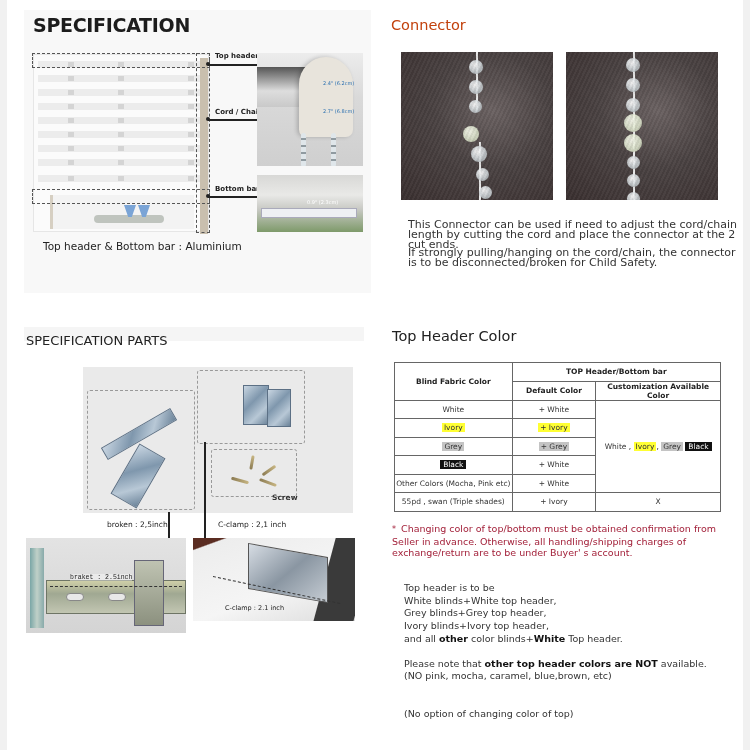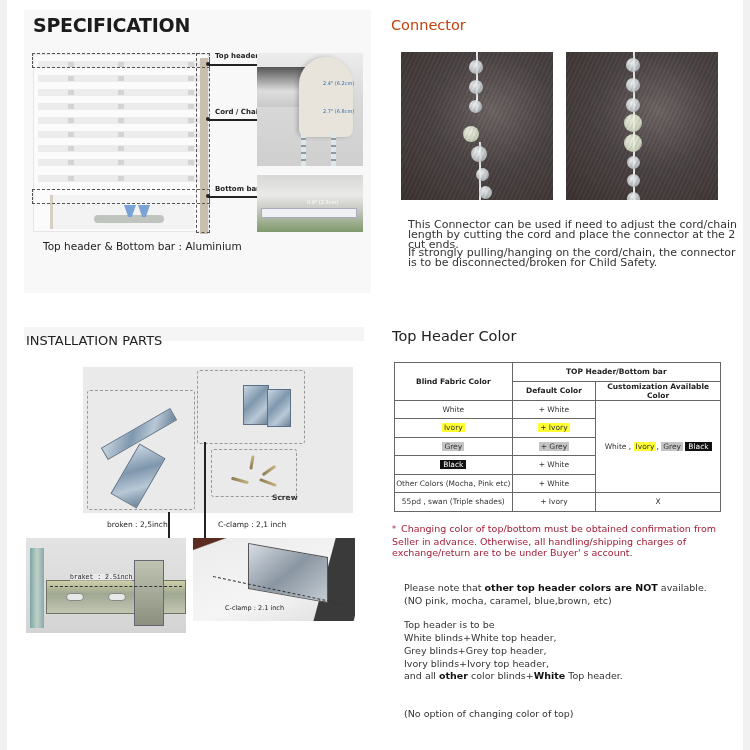--- a/index.html
+++ b/index.html
@@ -207,21 +207,21 @@
   <div class="bead conn" style="left:58px;top:82px;width:18px;height:18px"></div>
   <div class="bead" style="left:61px;top:104px;width:13px;height:13px"></div>
   <div class="bead" style="left:61px;top:122px;width:13px;height:13px"></div>
   <div class="bead" style="left:61px;top:140px;width:13px;height:13px"></div>
 </div>
 
 <div class="conn-text" style="top:220px">This Connector can be used if need to adjust the cord/chain length by cutting the cord and place the connector at the 2 cut ends.</div>
 <div class="conn-text" style="top:248px">If strongly pulling/hanging on the cord/chain, the connector is to be disconnected/broken for Child Safety.</div>
 
 <div class="inst-band"></div>
-<div class="inst-title">INSTALLATION PARTS</div>
+<div class="inst-title">SPECIFICATION PARTS</div>
 
 <div class="parts-photo">
   <div class="dashed" style="left:4px;top:23px;width:108px;height:120px"></div>
   <div class="bracket" style="left:16px;top:60px;width:80px;height:14px;transform:rotate(-30deg)"></div>
   <div class="bracket" style="left:40px;top:80px;width:30px;height:58px;transform:rotate(30deg)"></div>
   <div class="dashed" style="left:114px;top:3px;width:108px;height:74px"></div>
   <div class="bracket" style="left:160px;top:18px;width:26px;height:40px"></div>
   <div class="bracket" style="left:184px;top:22px;width:24px;height:38px"></div>
   <div class="dashed" style="left:128px;top:82px;width:86px;height:48px"></div>
   <div class="screw" style="left:162px;top:94px;width:14px;transform:rotate(-80deg)"></div>
@@ -303,27 +303,27 @@
 </tbody>
   </table>
 
 <div class="notice">
   <span class="bullet">*</span>
   <span>Changing color of top/bottom must be obtained confirmation from Seller in advance. Otherwise, all handling/shipping charges of exchange/return are to be under Buyer'  s account.</span>
 </div>
 
 <div class="rules">
   <p>
-    <span>Please note that </span><b>other top header colors are NOT</b><span> available.</span><br>
-    <span>(NO pink, mocha, caramel, blue,brown, etc)</span>
-  </p>
-  <p>
     <span>Top header is to be</span><br>
     <span>White blinds+White top header,</span><br>
     <span>Grey blinds+Grey top header,</span><br>
     <span>Ivory blinds+Ivory top header,</span><br>
     <span>and all </span><b>other</b><span> color blinds+</span><b>White</b><span> Top header.</span>
   </p>
   <p>
+    <span>Please note that </span><b>other top header colors are NOT</b><span> available.</span><br>
+    <span>(NO pink, mocha, caramel, blue,brown, etc)</span>
+  </p>
+  <p>
     <br>
     <span>(No option of changing color of top)</span>
   </p>
 </div>
 
 </body></html>

